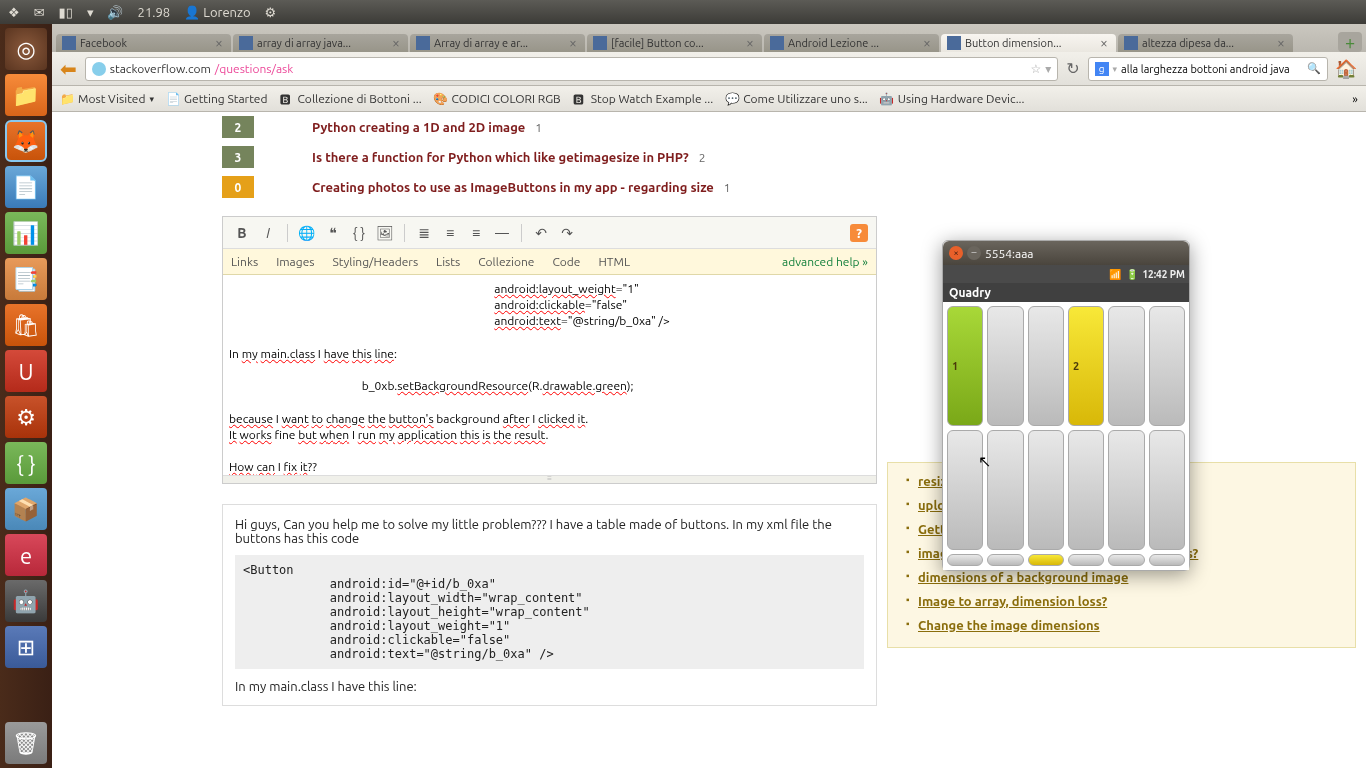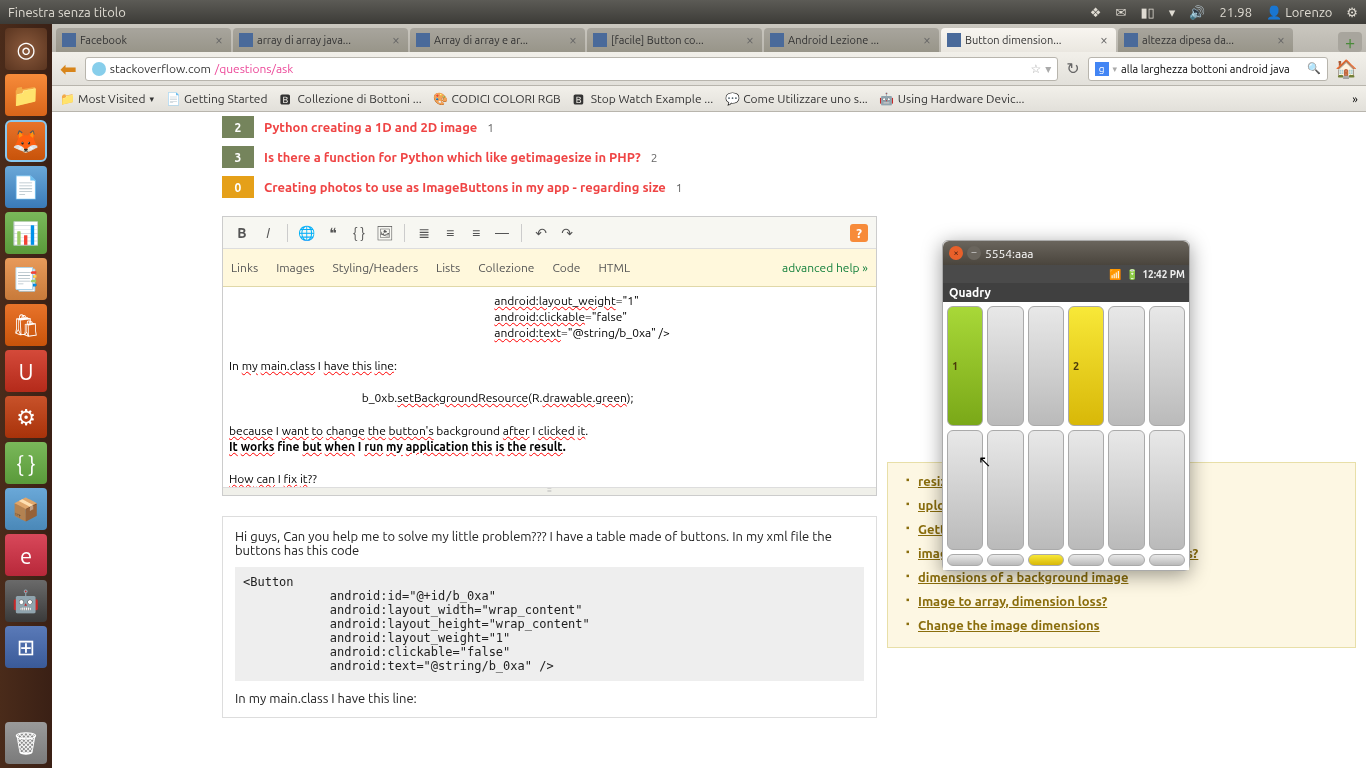--- a/index.html
+++ b/index.html
@@ -28,21 +28,21 @@
 .launcher .reader { background: linear-gradient(#d8485a, #b8283a); }
 .launcher .android { background: linear-gradient(#6a6a6a, #3a3a3a); }
 .launcher .ws { background: linear-gradient(#5a7ab8, #3a5a98); }
 .launcher .trash { position: absolute; bottom: 4px; background: linear-gradient(#9a9a9a, #7a7a7a); }
 
 
 .browser { position: absolute; left: 52px; top: 24px; right: 0; bottom: 0; background: #f5f3f0; display: flex; flex-direction: column; }
 
 
 .tabs { height: 28px; background: linear-gradient(#cac7bf, #bab7af); display: flex; align-items: flex-end; padding: 0 4px; gap: 2px; }
-.tab { height: 24px; background: linear-gradient(#a8a59d, #989589); border-radius: 4px 4px 0 0; display: flex; align-items: center; padding: 0 6px; font-size: 11px; color: #333; max-width: 175px; min-width: 0; flex: 1; gap: 4px; }
+.tab { height: 18px; background: linear-gradient(#a8a59d, #989589); border-radius: 4px 4px 0 0; display: flex; align-items: center; padding: 0 6px; font-size: 11px; color: #333; max-width: 175px; min-width: 0; flex: 1; gap: 4px; }
 .tab.active { background: linear-gradient(#f8f5f0, #eae7e0); }
 .tab .fav { width: 14px; height: 14px; flex-shrink: 0; background: #4a6a9a; }
 .tab .label { overflow: hidden; text-overflow: ellipsis; white-space: nowrap; flex: 1; }
 .tab .close { width: 12px; height: 12px; flex-shrink: 0; color: #666; font-size: 14px; line-height: 12px; text-align: center; }
 .tab-add { width: 24px; height: 20px; background: #a8a59d; border-radius: 4px; color: #4a8a3a; font-size: 18px; display: flex; align-items: center; justify-content: center; }
 
 
 .url-bar { height: 34px; background: linear-gradient(#f2f0ea, #e2e0da); display: flex; align-items: center; padding: 0 8px; gap: 8px; border-bottom: 1px solid #b8b5ad; }
 .url-bar .back { font-size: 20px; color: #d8851a; }
 .url-input { flex: 1; height: 24px; background: white; border: 1px solid #b8b5ad; border-radius: 3px; display: flex; align-items: center; padding: 0 6px; font-size: 12px; gap: 4px; }
@@ -63,29 +63,29 @@
 
 .content { flex: 1; background: white; overflow: hidden; position: relative; display: flex; }
 .main-col { width: 835px; padding: 0 10px 10px 170px; }
 .side-col { flex: 1; padding: 0 10px 10px 0; }
 
 .related-list { margin-bottom: 14px; }
 .related-item { display: flex; align-items: center; gap: 10px; padding: 4px 0; font-size: 13px; }
 .related-item .score { width: 32px; height: 22px; background: #6a737c; color: white; display: flex; align-items: center; justify-content: center; font-size: 12px; font-weight: bold; }
 .related-item .score.answered { background: #75845c; }
 .related-item .score.zero { background: #e5a019; }
-.related-item a { color: #ef4444; text-decoration: none; font-weight: bold; }
+.related-item a { color: #7f1d1d; text-decoration: none; font-weight: bold; margin-left: 48px; }
 .related-item .count { color: #666; font-size: 12px; }
 
 .editor { border: 1px solid #ccc; background: #f7f7f2; }
 .toolbar { height: 32px; border-bottom: 1px solid #ddd; display: flex; align-items: center; padding: 0 8px; gap: 4px; }
 .toolbar .btn { width: 22px; height: 22px; display: flex; align-items: center; justify-content: center; font-size: 14px; color: #555; cursor: pointer; }
 .toolbar .sep { width: 1px; height: 18px; background: #ccc; margin: 0 4px; }
 .toolbar .help-btn { width: 18px; height: 18px; background: #f78b3a; border-radius: 3px; color: white; font-size: 13px; font-weight: bold; text-align: center; line-height: 18px; margin-left: auto; }
-.help-tabs { height: 38px; background: #fff8dc; border-bottom: 1px solid #e0d8a8; display: flex; align-items: center; padding: 0 8px; gap: 9px; font-size: 12px; color: #555; }
+.help-tabs { height: 26px; background: #fff8dc; border-bottom: 1px solid #e0d8a8; display: flex; align-items: center; padding: 0 8px; gap: 9px; font-size: 12px; color: #555; }
 .help-tabs .adv { margin-left: auto; color: #15803d; }
 .editor-text { height: 200px; background: white; padding: 6px; font-family: monospace; font-size: 12px; line-height: 1.35; overflow: auto; position: relative; }
 .editor-text .wavy { text-decoration: underline wavy red; text-decoration-thickness: 1px; }
 .grip { height: 8px; background: #f0f0ea; border-top: 1px solid #ddd; text-align: center; color: #bbb; font-size: 8px; line-height: 6px; }
 
 .preview { margin-top: 20px; border: 1px solid #ddd; padding: 12px; font-size: 13px; color: #222; }
 .preview pre { background: #eee; padding: 8px; margin: 10px 0; font-family: monospace; font-size: 12px; }
 
 .sidebar-box { background: #fdf7e3; border: 1px solid #e8dfa8; padding: 8px 10px; margin-top: 350px; }
 .sidebar-box ul { list-style: none; padding-left: 8px; }
@@ -104,21 +104,20 @@
 .emu-btn { height: 120px; background: linear-gradient(#e8e8e8, #bababa); border-radius: 6px; border: 1px solid #aaa; display: flex; align-items: center; padding: 0 4px; font-size: 11px; font-weight: bold; color: #4a3a0a; }
 .emu-btn.green { background: linear-gradient(#a8d838, #7aa818); }
 .emu-btn.yellow { background: linear-gradient(#f8e838, #d8b808); }
 .emu-small { height: 12px; }
 .cursor { position: absolute; left: 926px; top: 340px; font-size: 16px; color: #000; pointer-events: none; }
 </style>
 </head>
 <body>
 
 <div class="top-panel">
-  <span class="title">Finestra senza titolo</span>
   <div class="right-icons">
     <span>❖</span>
     <span>✉</span>
     <span>▮▯</span>
     <span>▾</span>
     <span>🔊</span>
     <span>21.98</span>
     <span>👤 <span>Lorenzo</span></span>
     <span>⚙</span>
   </div>
@@ -294,21 +293,21 @@
         <div class="editor-text" id="editor-text">
             <div style="padding-left: 39.2ch;"><span class="wavy">android:layout_weight</span>="1"</div>
             <div style="padding-left: 39.2ch;"><span class="wavy">android:clickable</span>="false"</div>
             <div style="padding-left: 39.2ch;"><span class="wavy">android:text</span>="@string/b_0xa" /&gt;</div>
             <div style="padding-left: 0ch;">&nbsp;</div>
             <div style="padding-left: 0ch;">In <span class="wavy">my</span> <span class="wavy">main.class</span> I <span class="wavy">have</span> <span class="wavy">this</span> <span class="wavy">line</span>:</div>
             <div style="padding-left: 0ch;">&nbsp;</div>
             <div style="padding-left: 19.6ch;">b_0xb.<span class="wavy">setBackgroundResource</span>(R.<span class="wavy">drawable.green</span>);</div>
             <div style="padding-left: 0ch;">&nbsp;</div>
             <div style="padding-left: 0ch;"><span class="wavy">because</span> I <span class="wavy">want</span> <span class="wavy">to</span> <span class="wavy">change</span> <span class="wavy">the</span> <span class="wavy">button's</span> background <span class="wavy">after</span> I <span class="wavy">clicked</span> <span class="wavy">it</span>.</div>
-            <div style="padding-left: 0ch; font-weight: bold;"><span class="wavy">It</span> <span class="wavy">works</span> fine <span class="wavy">but</span> <span class="wavy">when</span> I <span class="wavy">run</span> <span class="wavy">my</span> <span class="wavy">application</span> <span class="wavy">this</span> <span class="wavy">is</span> <span class="wavy">the</span> <span class="wavy">result</span>.</div>
+            <div style="padding-left: 0ch;"><span class="wavy">It</span> <span class="wavy">works</span> fine <span class="wavy">but</span> <span class="wavy">when</span> I <span class="wavy">run</span> <span class="wavy">my</span> <span class="wavy">application</span> <span class="wavy">this</span> <span class="wavy">is</span> <span class="wavy">the</span> <span class="wavy">result</span>.</div>
             <div style="padding-left: 0ch;">&nbsp;</div>
             <div style="padding-left: 0ch;"><span class="wavy">How</span> <span class="wavy">can</span> I <span class="wavy">fix</span> <span class="wavy">it</span>??</div>
           </div>
         <div class="grip">≡</div>
       </div>
 
       <div class="preview">
         <p>Hi guys, Can you help me to solve my little problem??? I have a table made of buttons. In my xml file the buttons has this code</p>
         <pre>&lt;Button
             android:id="@+id/b_0xa"

